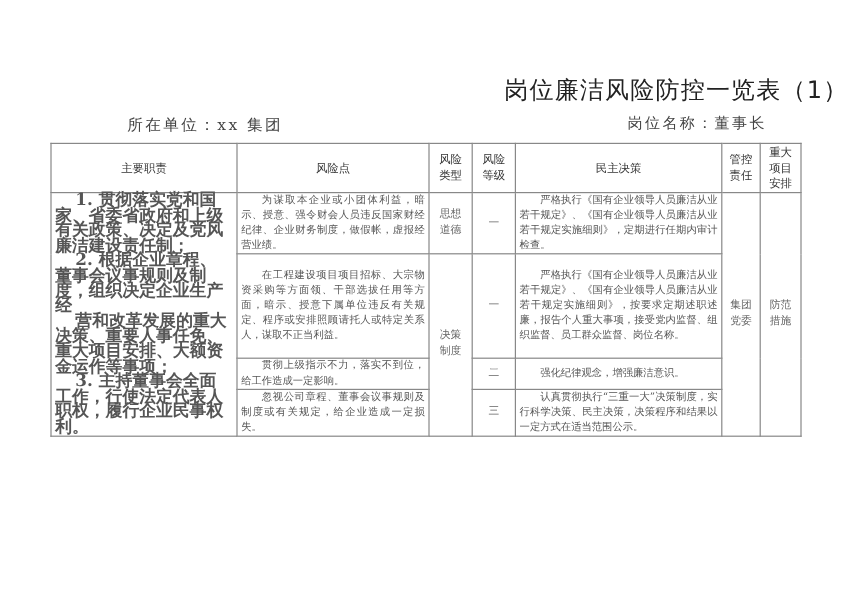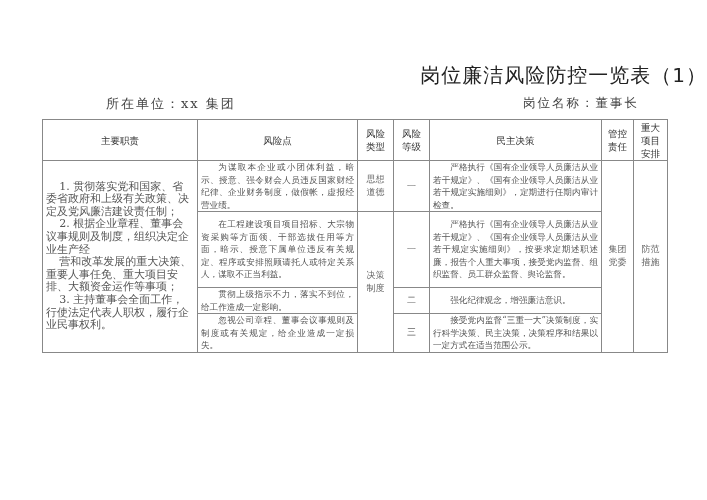--- a/index.html
+++ b/index.html
@@ -8,21 +8,21 @@
     .title { position: absolute; left: 0; width: 707px; top: 62px; text-align: right;
              font-family: "DejaVu Sans", "Liberation Sans", sans-serif; font-size: 20px; color: #222; letter-spacing: 1px; }
     .meta-left { position: absolute; left: 106px; top: 95px; font-size: 13px; letter-spacing: 2px; color: #444; }
     .meta-right { position: absolute; left: 495px; top: 95px; font-size: 12.5px; letter-spacing: 2px; color: #444; margin-left: 28px; }
     table.grid { position: absolute; left: 42px; top: 119px; width: 625px; border-collapse: collapse; table-layout: fixed; }
     table.grid td, table.grid th { border: 1px solid #888; padding: 0 3px; vertical-align: middle; }
     table.grid th { font-family: "DejaVu Sans", "Liberation Sans", sans-serif; font-weight: normal; font-size: 9.5px; color: #333; line-height: 13px; text-align: center; height: 40px; }
     .cell { font-size: 8.6px; line-height: 12.5px; color: #555; text-align: justify; margin-top: 48px; }
     .indent { text-indent: 2em; }
     .center { text-align: center; font-size: 9px; color: #666; line-height: 13px; }
-    .duties { font-size: 11px; line-height: 12.6px; color: #555; padding: 2px 3px; }
+    .duties { font-size: 14px; line-height: 12.6px; color: #555; padding: 2px 3px; font-weight: bold; }
     .duties p { margin: 0; text-indent: 1.2em; }
   </style>
 </head>
 <body>
 
 <div class="title">岗位廉洁风险防控一览表（1）</div>
 
 <div class="meta-left">
   <span>所在单位：</span><span>xx 集团</span>
 </div>
@@ -63,26 +63,26 @@
       <td class="center" style="padding:0 8px">思想道德</td>
       <td class="center">一</td>
       <td class="cell indent">严格执行《国有企业领导人员廉洁从业若干规定》、《国有企业领导人员廉洁从业若干规定实施细则》，定期进行任期内审计检查。</td>
       <td rowspan="4" class="center" style="padding:0 5px">集团党委</td>
       <td rowspan="4" class="center" style="padding:0 6px">防范措施</td>
     </tr>
     <tr style="height:76px">
       <td class="cell indent">在工程建设项目项目招标、大宗物资采购等方面领、干部选拔任用等方面，暗示、授意下属单位违反有关规定、程序或安排照顾请托人或特定关系人，谋取不正当利益。</td>
       <td rowspan="3" class="center" style="padding:0 8px">决策制度</td>
       <td class="center">一</td>
-      <td class="cell indent">严格执行《国有企业领导人员廉洁从业若干规定》、《国有企业领导人员廉洁从业若干规定实施细则》，按要求定期述职述廉，报告个人重大事项，接受党内监督、组织监督、员工群众监督、舆论监督。</td>
+      <td class="cell indent">严格执行《国有企业领导人员廉洁从业若干规定》、《国有企业领导人员廉洁从业若干规定实施细则》，按要求定期述职述廉，报告个人重大事项，接受党内监督、组织监督、员工群众监督、岗位名称。</td>
     </tr>
     <tr style="height:22px">
       <td class="cell indent">贯彻上级指示不力，落实不到位，给工作造成一定影响。</td>
       <td class="center">二</td>
       <td class="cell indent">强化纪律观念，增强廉洁意识。</td>
     </tr>
     <tr style="height:36px">
       <td class="cell indent">忽视公司章程、董事会议事规则及制度或有关规定，给企业造成一定损失。</td>
       <td class="center">三</td>
-      <td class="cell indent">接受党内监督“三重一大”决策制度，实行科学决策、民主决策，决策程序和结果以一定方式在适当范围公示。</td>
+      <td class="cell indent">认真贯彻执行“三重一大”决策制度，实行科学决策、民主决策，决策程序和结果以一定方式在适当范围公示。</td>
     </tr>
   </tbody>
 </table>
 
 </body></html>

